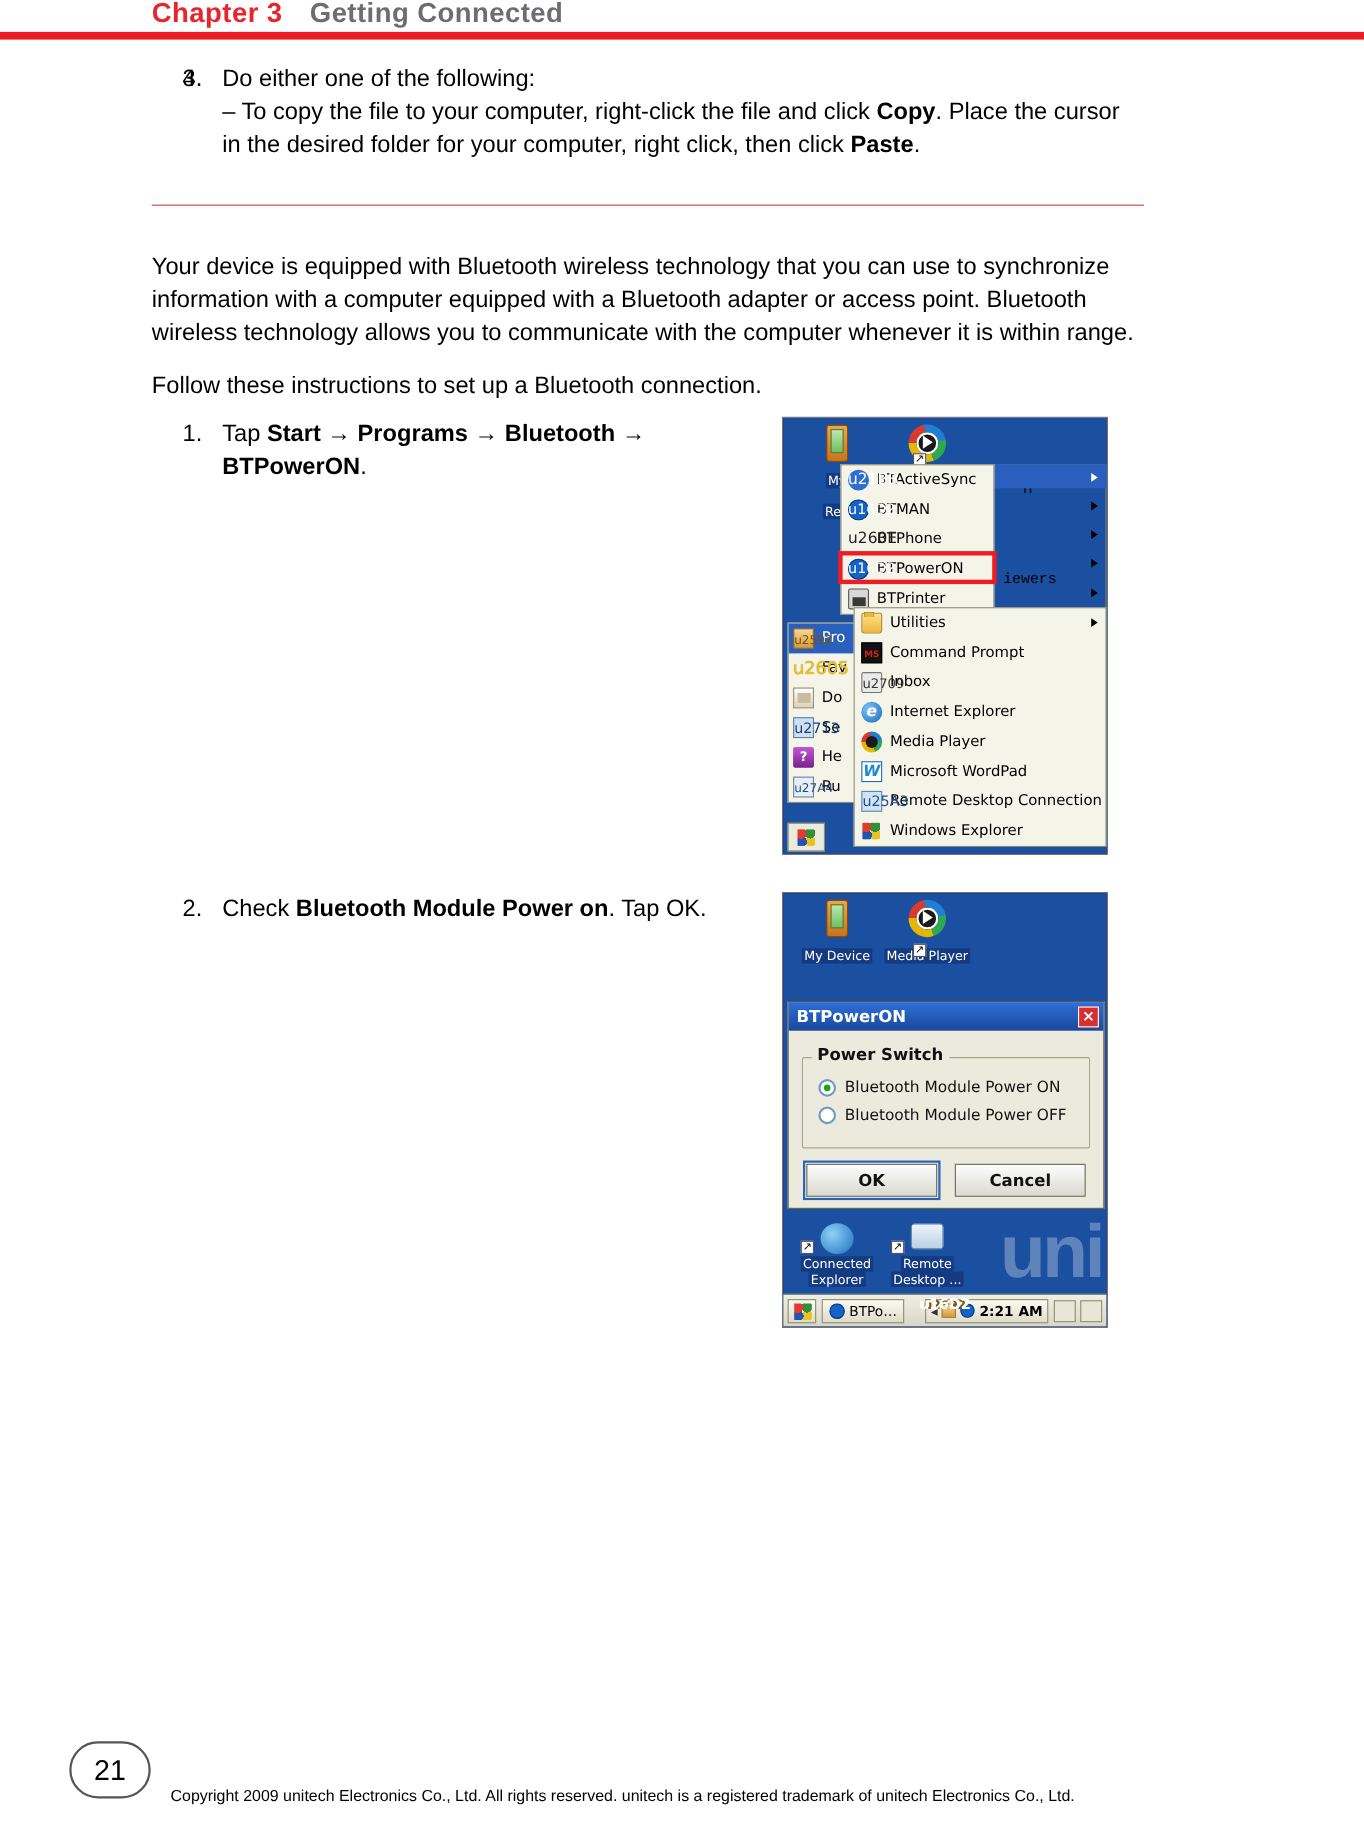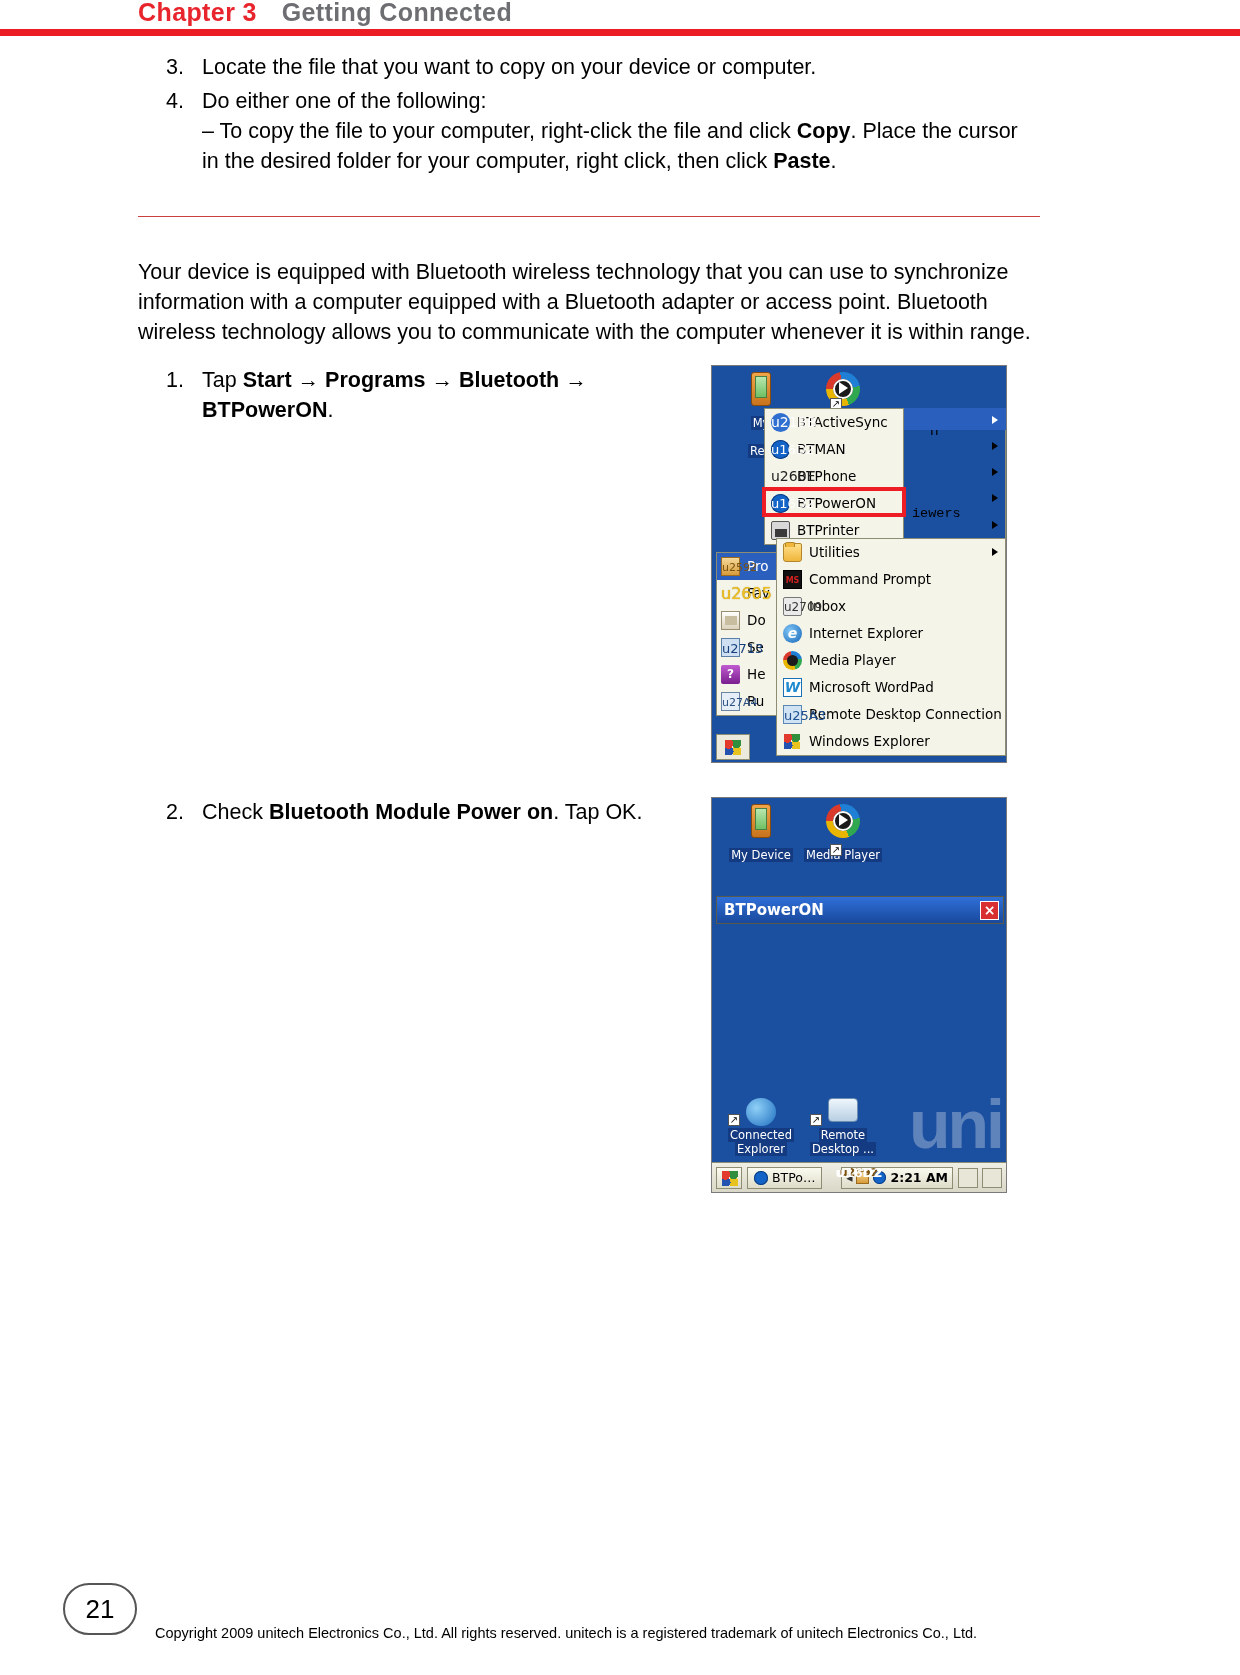--- a/index.html
+++ b/index.html
@@ -430,35 +430,35 @@
     <span class="hdr-rest">Getting Connected</span>
   </div>
   <div class="header-rule"></div>
 </div>
 
 <div class="content">
 
   <ol class="numlist">
     <li class="numitem">
       <span class="num">3.</span>
-      <span>Locate the file that you want to copy on your device or computer.</span>
     </li>
     <li class="numitem">
       <span class="num">4.</span>
       <span>Do either one of the following:</span>
       <span class="sub">
         <span>– To copy the file to your computer, right-click the file and click </span><b>Copy</b><span>. Place the cursor in the desired folder for your computer, right click, then click </span><b>Paste</b><span>.</span>
       </span>
     </li>
   </ol>
 
   <div class="section">
     <div class="section-rule"></div>
 
     <p class="para">Your device is equipped with Bluetooth wireless technology that you can use to synchronize information with a computer equipped with a Bluetooth adapter or access point. Bluetooth wireless technology allows you to communicate with the computer whenever it is within range.</p>
+    <p class="para tight">Follow these instructions to set up a Bluetooth connection.</p>
 
     <div class="step-block" style="height:410px;">
       <div class="step-text">
         <span class="num">1.</span><span>Tap </span><b>Start</b><span> → </span><b>Programs</b><span> → </span><b>Bluetooth</b><span> → </span><b>BTPowerON</b><span>.</span>
       </div>
 
       <div class="shot" id="shot-startmenu">
         <div class="wince-desktop"></div>
 
         <div class="desk-icon" style="left:10px; top:6px;">
@@ -601,20 +601,37 @@
             <span class="shortcut-arrow" style="left:26px; bottom:6px;">↗</span>
           </span>
           <span class="lbl">Media Player</span>
         </div>
 
         <div class="dlg" style="top:98px;">
           <div class="dlg-title">
             <span>BTPowerON</span>
             <span class="dlg-close">×</span>
           </div>
+          <div class="dlg-body">
+            <div class="grp">
+              <span class="grp-label">Power Switch</span>
+              <div class="radio-row">
+                <span class="radio on"></span>
+                <span>Bluetooth Module Power ON</span>
+              </div>
+              <div class="radio-row">
+                <span class="radio"></span>
+                <span>Bluetooth Module Power OFF</span>
+              </div>
+            </div>
+            <div class="btn-row">
+              <div class="btn focus">OK</div>
+              <div class="btn">Cancel</div>
+            </div>
+          </div>
         </div>
 
         <div class="desk-icon" style="left:10px; top:300px;">
           <span class="glyph" style="height:30px; position:relative;">
             <span style="display:inline-block;width:30px;height:28px;border-radius:50%;background:radial-gradient(circle at 35% 35%,#8fd0f7,#1f6fc0);"></span>
             <span class="shortcut-arrow" style="left:6px; bottom:2px;">↗</span>
           </span>
           <span class="lbl">Connected</span><br>
           <span class="lbl">Explorer</span>
         </div>

